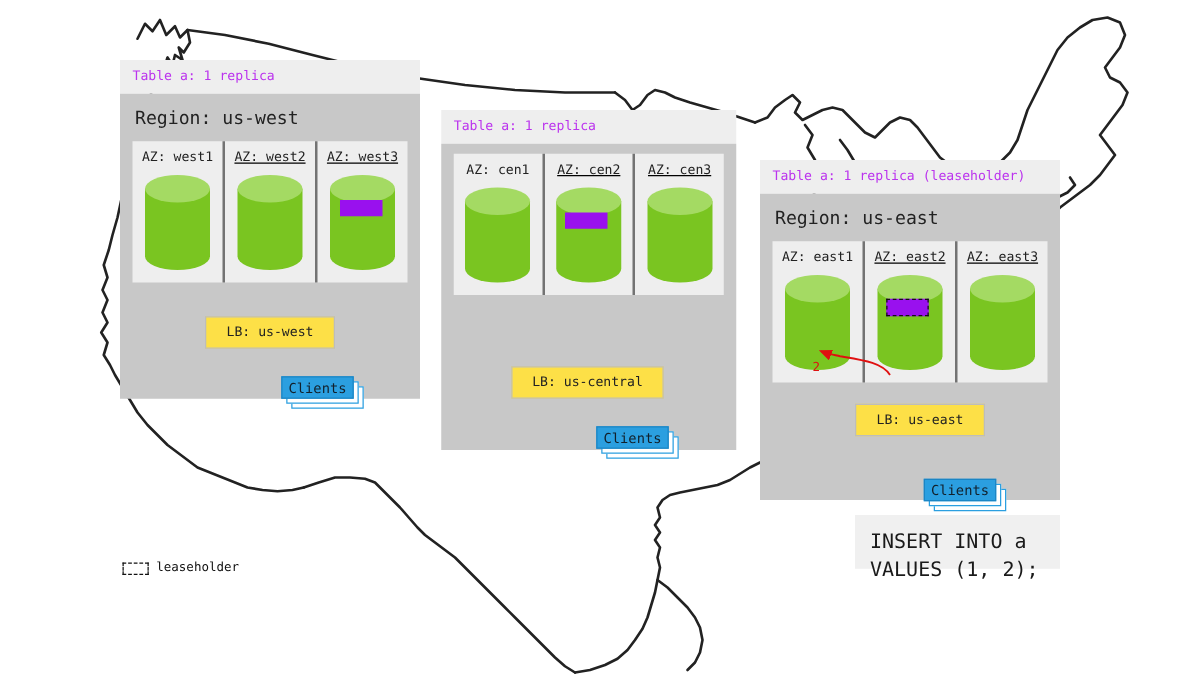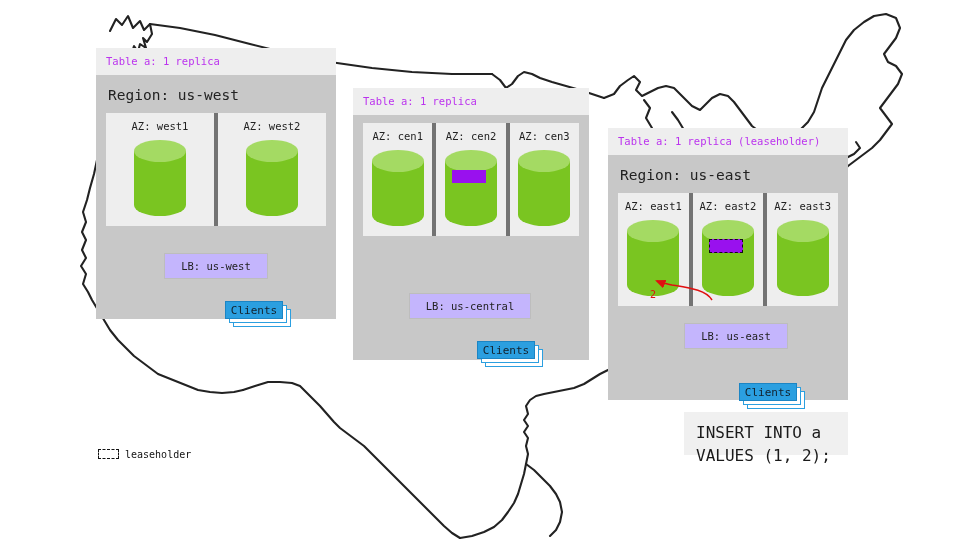--- a/index.html
+++ b/index.html
@@ -41,42 +41,42 @@
     display: flex;
     background: #eeeeee;
     position: relative;
   }
   .az-cell {
     flex: 1 1 0;
     padding: 7px 4px 10px 4px;
     text-align: center;
     position: relative;
   }
-  .az-cell + .az-cell { border-left: 4px solid #737373; }
+  .az-cell + .az-cell { border-left: 2px solid #737373; text-decoration: underline; }
   .az-label {
     font-size: 10.5px;
     color: #222;
     white-space: nowrap;
     margin-bottom: 7px;
   }
 
   
   .cyl-wrap { position: relative; display:inline-block; }
   .cyl { position: relative; display: block; }
   .replica-chip {
     position: absolute;
     background: #9911ee;
     box-sizing: border-box;
   }
   .replica-chip.leaseholder { border: 1.6px dashed #111111; }
 
   
   .lb-box {
     position: absolute;
-    background: #c4b5fd;
+    background: #fde047;
     border: 1px solid #bdbdbd;
     font-size: 10.5px;
     color: #222;
     text-align: center;
     padding: 6px 12px;
     white-space: nowrap;
     box-sizing: border-box;
   }
 
   
@@ -110,21 +110,21 @@
     color: #1a1a1a;
     padding: 9px 12px;
     white-space: pre;
     box-sizing: border-box;
   }
 
   
   .legend {
     position: absolute;
     display: flex;
-    align-items: flex-start;
+    align-items: center;
     gap: 6px;
     font-size: 10px;
     color: #111;
   }
   .legend-swatch {
     width: 21px; height: 10px;
     border: 1.6px dashed #111;
     background: transparent;
     box-sizing: border-box;
   }
@@ -232,20 +232,30 @@
         </div>
         <div class="az-cell">
           <div class="az-label">AZ: west2</div>
           <div class="cyl-wrap">
             <svg class="cyl" width="56" height="78" viewBox="0 0 56 78">
               <path d="M2 12 V66 A26 11 0 0 0 54 66 V12 Z" fill="#7ac521"></path>
               <ellipse cx="28" cy="12" rx="26" ry="11" fill="#a4da63"></ellipse>
             </svg>
           </div>
         </div>
+        <div class="az-cell">
+          <div class="az-label">AZ: west3</div>
+          <div class="cyl-wrap">
+            <svg class="cyl" width="56" height="78" viewBox="0 0 56 78">
+              <path d="M2 12 V66 A26 11 0 0 0 54 66 V12 Z" fill="#7ac521"></path>
+              <ellipse cx="28" cy="12" rx="26" ry="11" fill="#a4da63"></ellipse>
+            </svg>
+            <div class="replica-chip" style="left:10px; top:21px; width:34px; height:13px;"></div>
+          </div>
+        </div>
       </div>
 
       <div class="lb-box" style="left:68px; top:178px; width:104px;">LB: us-west</div>
 
       <div class="clients-stack" style="left:90px; top:226px; width:66px; height:26px;">
         <div class="sheet" style="left:8px; top:8px; width:58px; height:18px;"></div>
         <div class="sheet" style="left:4px; top:4px; width:58px; height:18px;"></div>
         <div class="front" style="width:58px; height:18px;">Clients</div>
       </div>
     </div>

